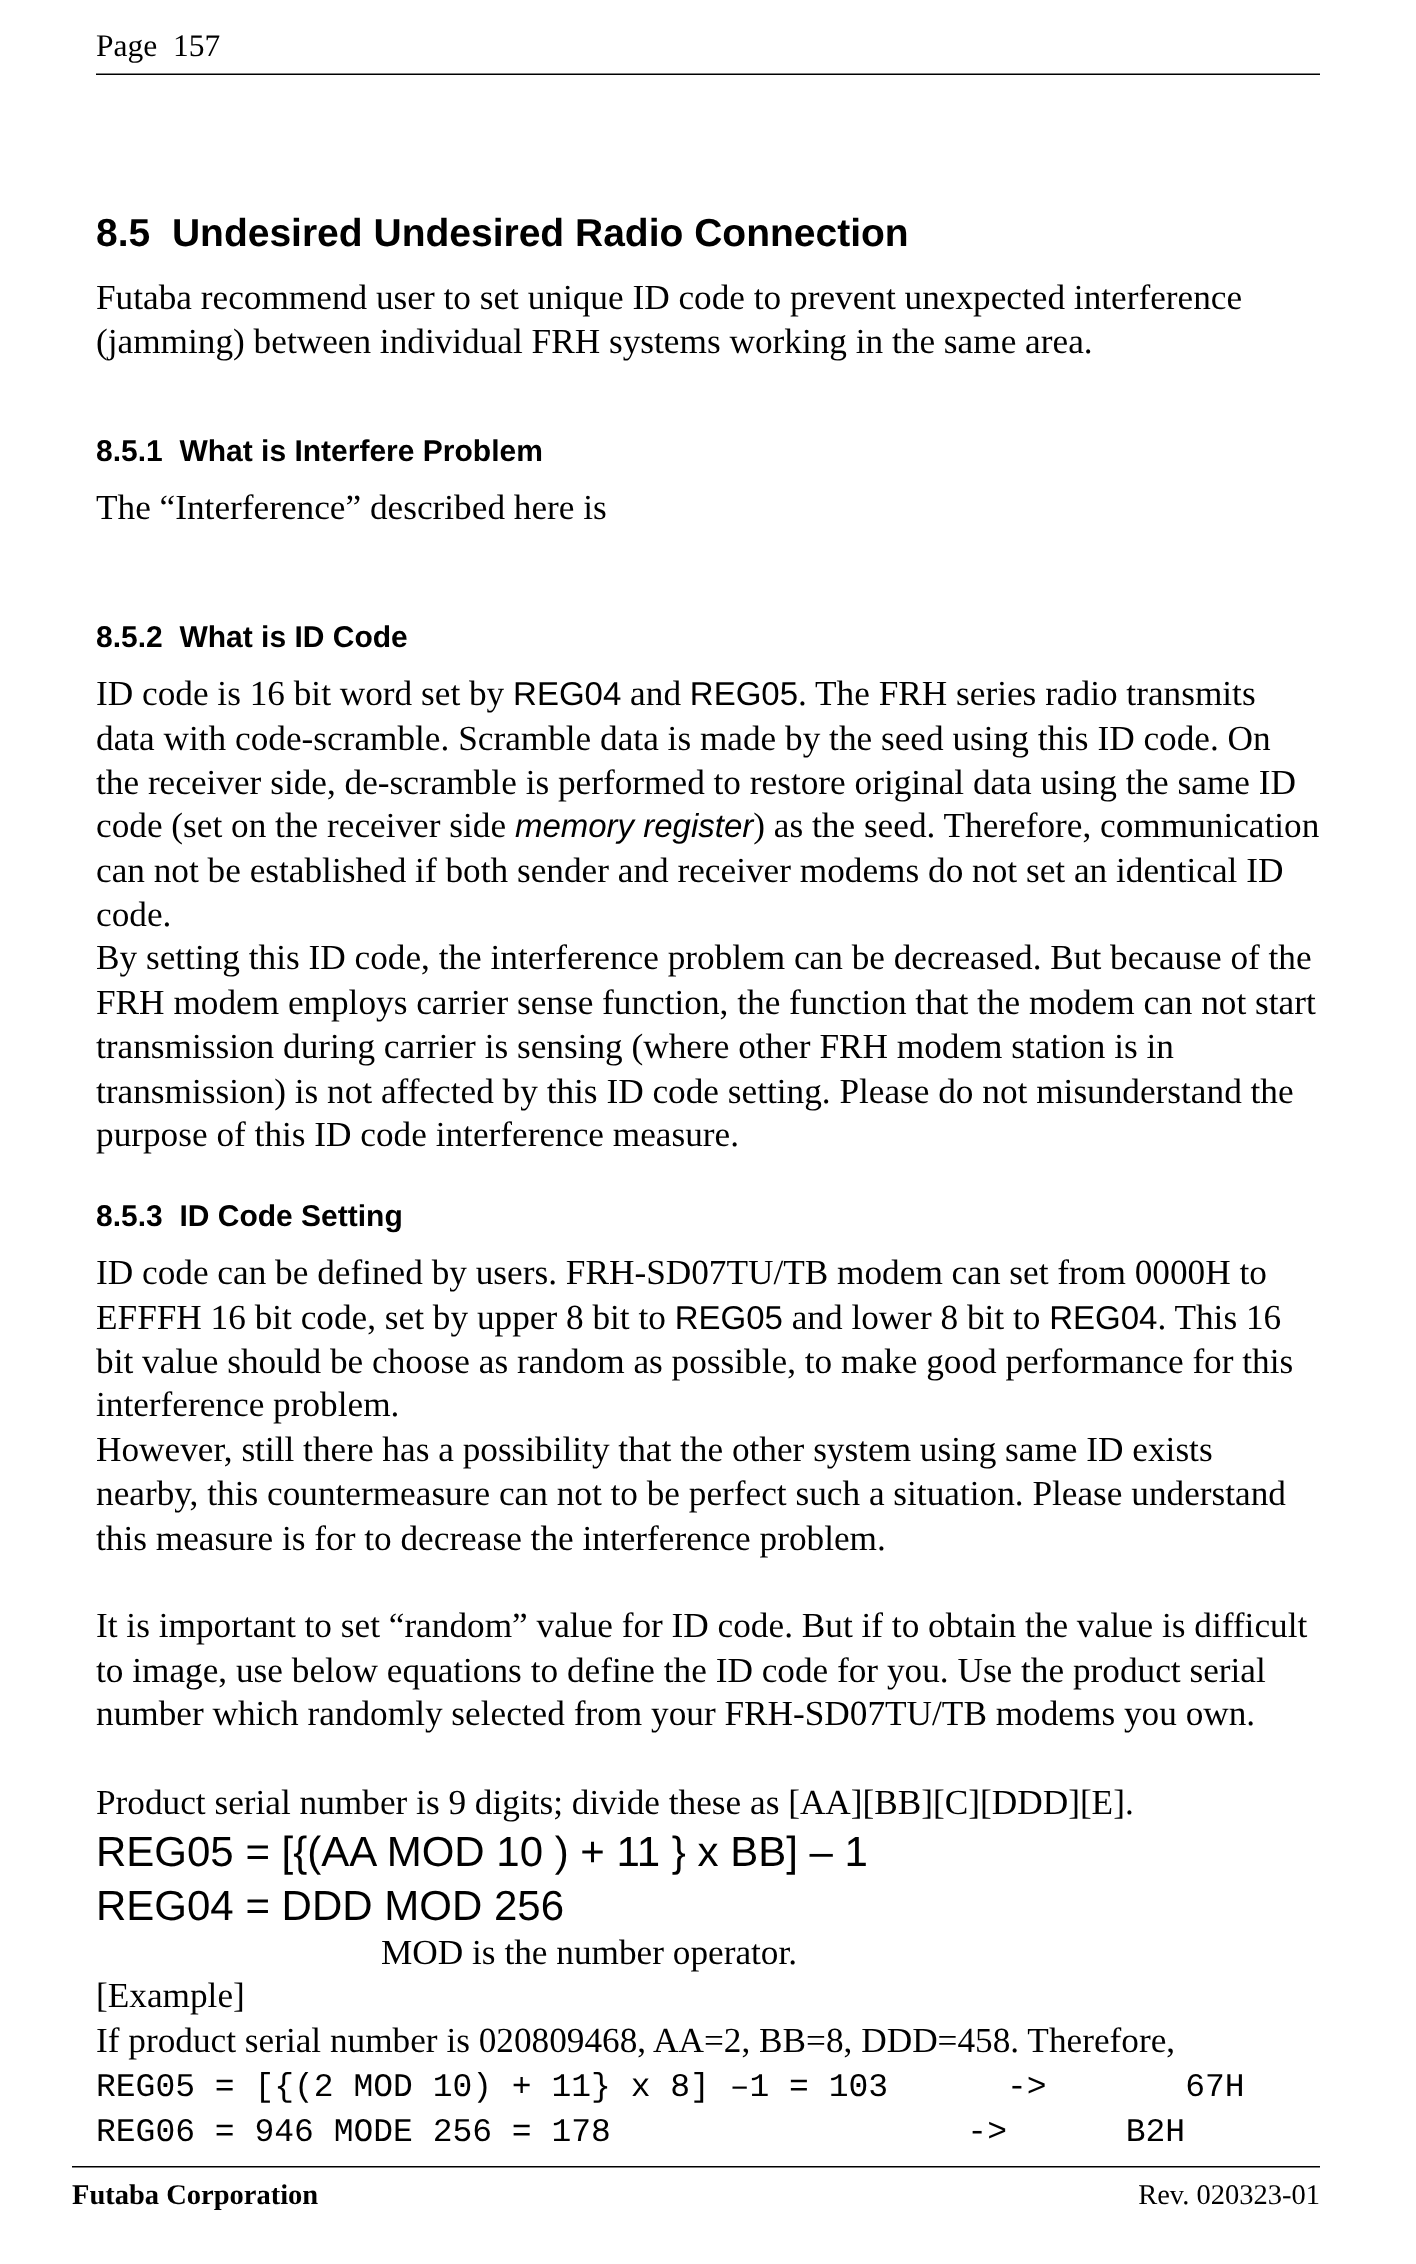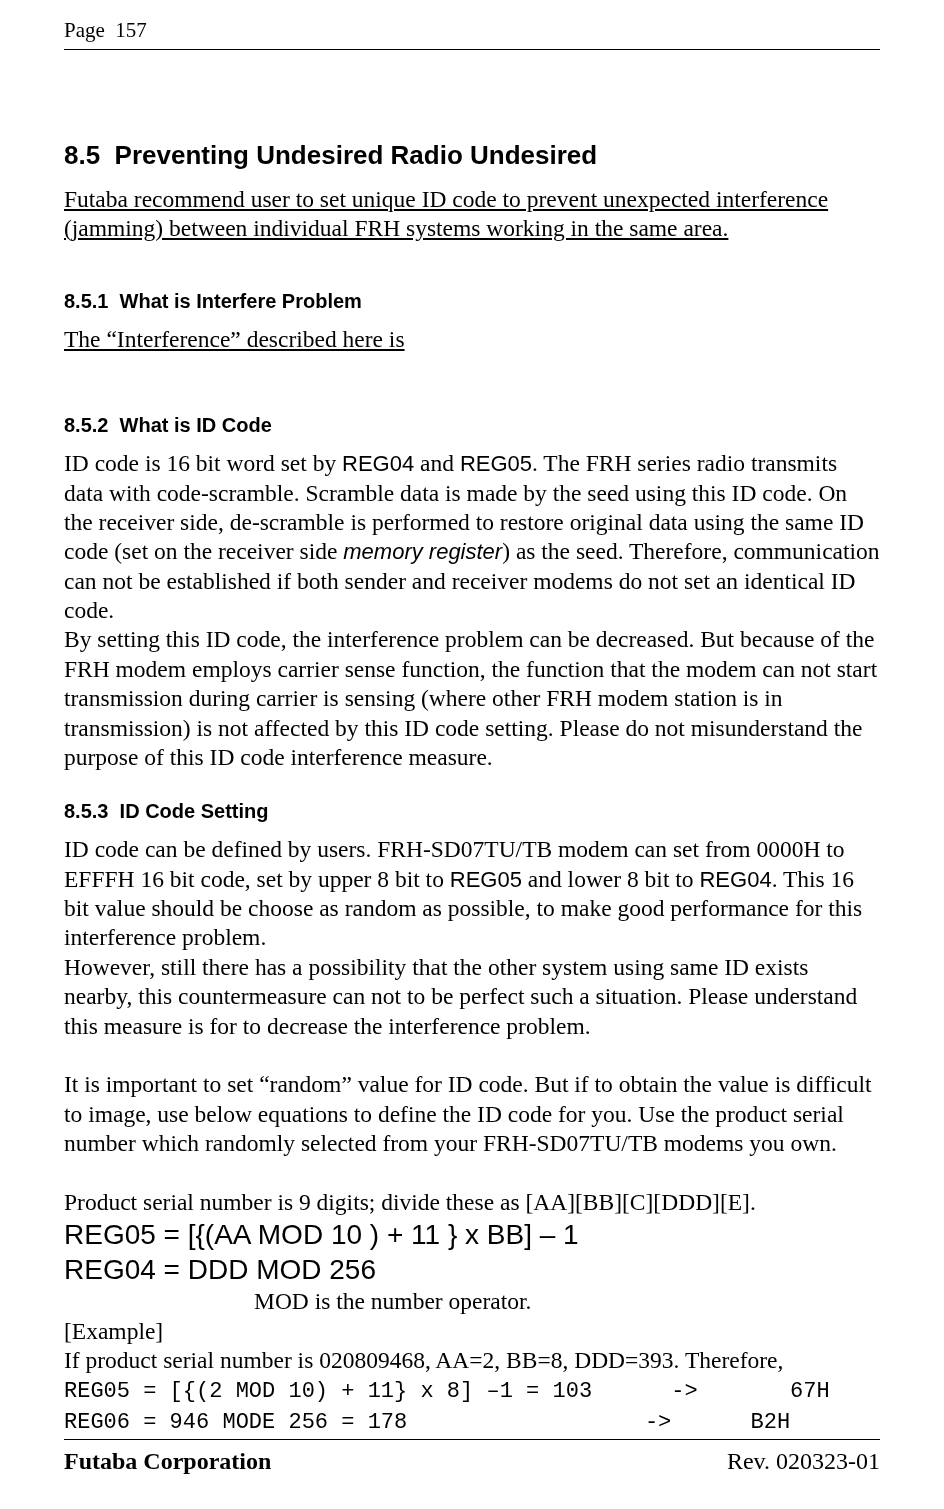--- a/index.html
+++ b/index.html
@@ -28,21 +28,20 @@
     .subsection-title {
       font-family: Verdana, Geneva, sans-serif;
       font-size: 20px;
       font-weight: bold;
       margin-bottom: 12px;
     }
     .body-text {
       font-size: 23.5px;
       line-height: 1.25;
       margin-bottom: 46px;
-      text-decoration: underline;
     }
     .body-block {
       font-size: 23.5px;
       line-height: 1.25;
       margin-bottom: 46px;
     }
     .body-block .sans {
       font-family: Arial, Helvetica, sans-serif;
       font-size: 22px;
     }
@@ -58,40 +57,40 @@
     .mod-note {
       padding-left: 190px;
     }
     .example-row {
       font-family: Liberation Mono, monospace;
       font-size: 22px;
       white-space: pre;
     }
     .footer {
       position: absolute;
-      left: 64px;
+      left: 48px;
       right: 64px;
       bottom: 34px;
       border-top: 1.5px solid #000;
       padding-top: 8px;
-      font-size: 24px;
+      font-size: 19px;
       display: flex;
       justify-content: space-between;
     }
     .footer .corp { font-weight: bold; }
   </style>
 </head>
 <body>
 
 <div class="page-header">
   <span>Page</span>&nbsp;&nbsp;<span>157</span>
 </div>
 
 <div class="section-title">
-  <span>8.5</span>&nbsp;&nbsp;<span>Preventing Undesired Radio Undesired</span>
+  <span>8.5</span>&nbsp;&nbsp;<span>Undesired Undesired Radio Connection</span>
 </div>
 <div class="body-text">Futaba recommend user to set unique ID code to prevent unexpected interference (jamming) between individual FRH systems working in the same area.</div>
 
 <div class="subsection-title">
   <span>8.5.1</span>&nbsp;&nbsp;<span>What is Interfere Problem</span>
 </div>
 <div class="body-text" style="margin-bottom:60px;">The “Interference” described here is</div>
 
 <div class="subsection-title">
   <span>8.5.2</span>&nbsp;&nbsp;<span>What is ID Code</span>
@@ -106,21 +105,21 @@
 </div>
 <div class="body-block" style="margin-bottom:0;">
   <span>ID code can be defined by users. FRH-SD07TU/TB modem can set from 0000H to EFFFH 16 bit code, set by upper 8 bit to </span><span class="sans">REG05</span><span> and lower 8 bit to </span><span class="sans">REG04</span><span>. This 16 bit value should be choose as random as possible, to make good performance for this interference problem.</span><br>
   <span>However, still there has a possibility that the other system using same ID exists nearby, this countermeasure can not to be perfect such a situation. Please understand this measure is for to decrease the interference problem.</span><br><br>
   <span>It is important to set “random” value for ID code. But if to obtain the value is difficult to image, use below equations to define the ID code for you. Use the product serial number which randomly selected from your FRH-SD07TU/TB modems you own.</span><br><br>
   <span>Product serial number is 9 digits; divide these as [AA][BB][C][DDD][E].</span><br>
   <span class="eq-line">REG05 = [{(AA MOD 10 ) + 11 }  x  BB] – 1</span><br>
   <span class="eq-line">REG04 = DDD MOD 256</span><br>
   <div class="mod-note">MOD is the number operator.</div>
   <span>[Example]</span><br>
-  <span>If product serial number is 020809468, AA=2, BB=8, DDD=393. Therefore,</span><br>
+  <span>If product serial number is 020809468, AA=2, BB=8, DDD=458. Therefore,</span><br>
   <span class="example-row">REG05 = [{(2 MOD 10) + 11} x 8] –1 = 103      -&gt;       67H</span><br>
   <span class="example-row">REG06 = 946 MODE 256 = 178                  -&gt;      B2H</span>
 </div>
 
 <div class="footer">
   <span class="corp">Futaba Corporation</span>
   <span>Rev. 020323-01</span>
 </div>
 
 </body></html>

